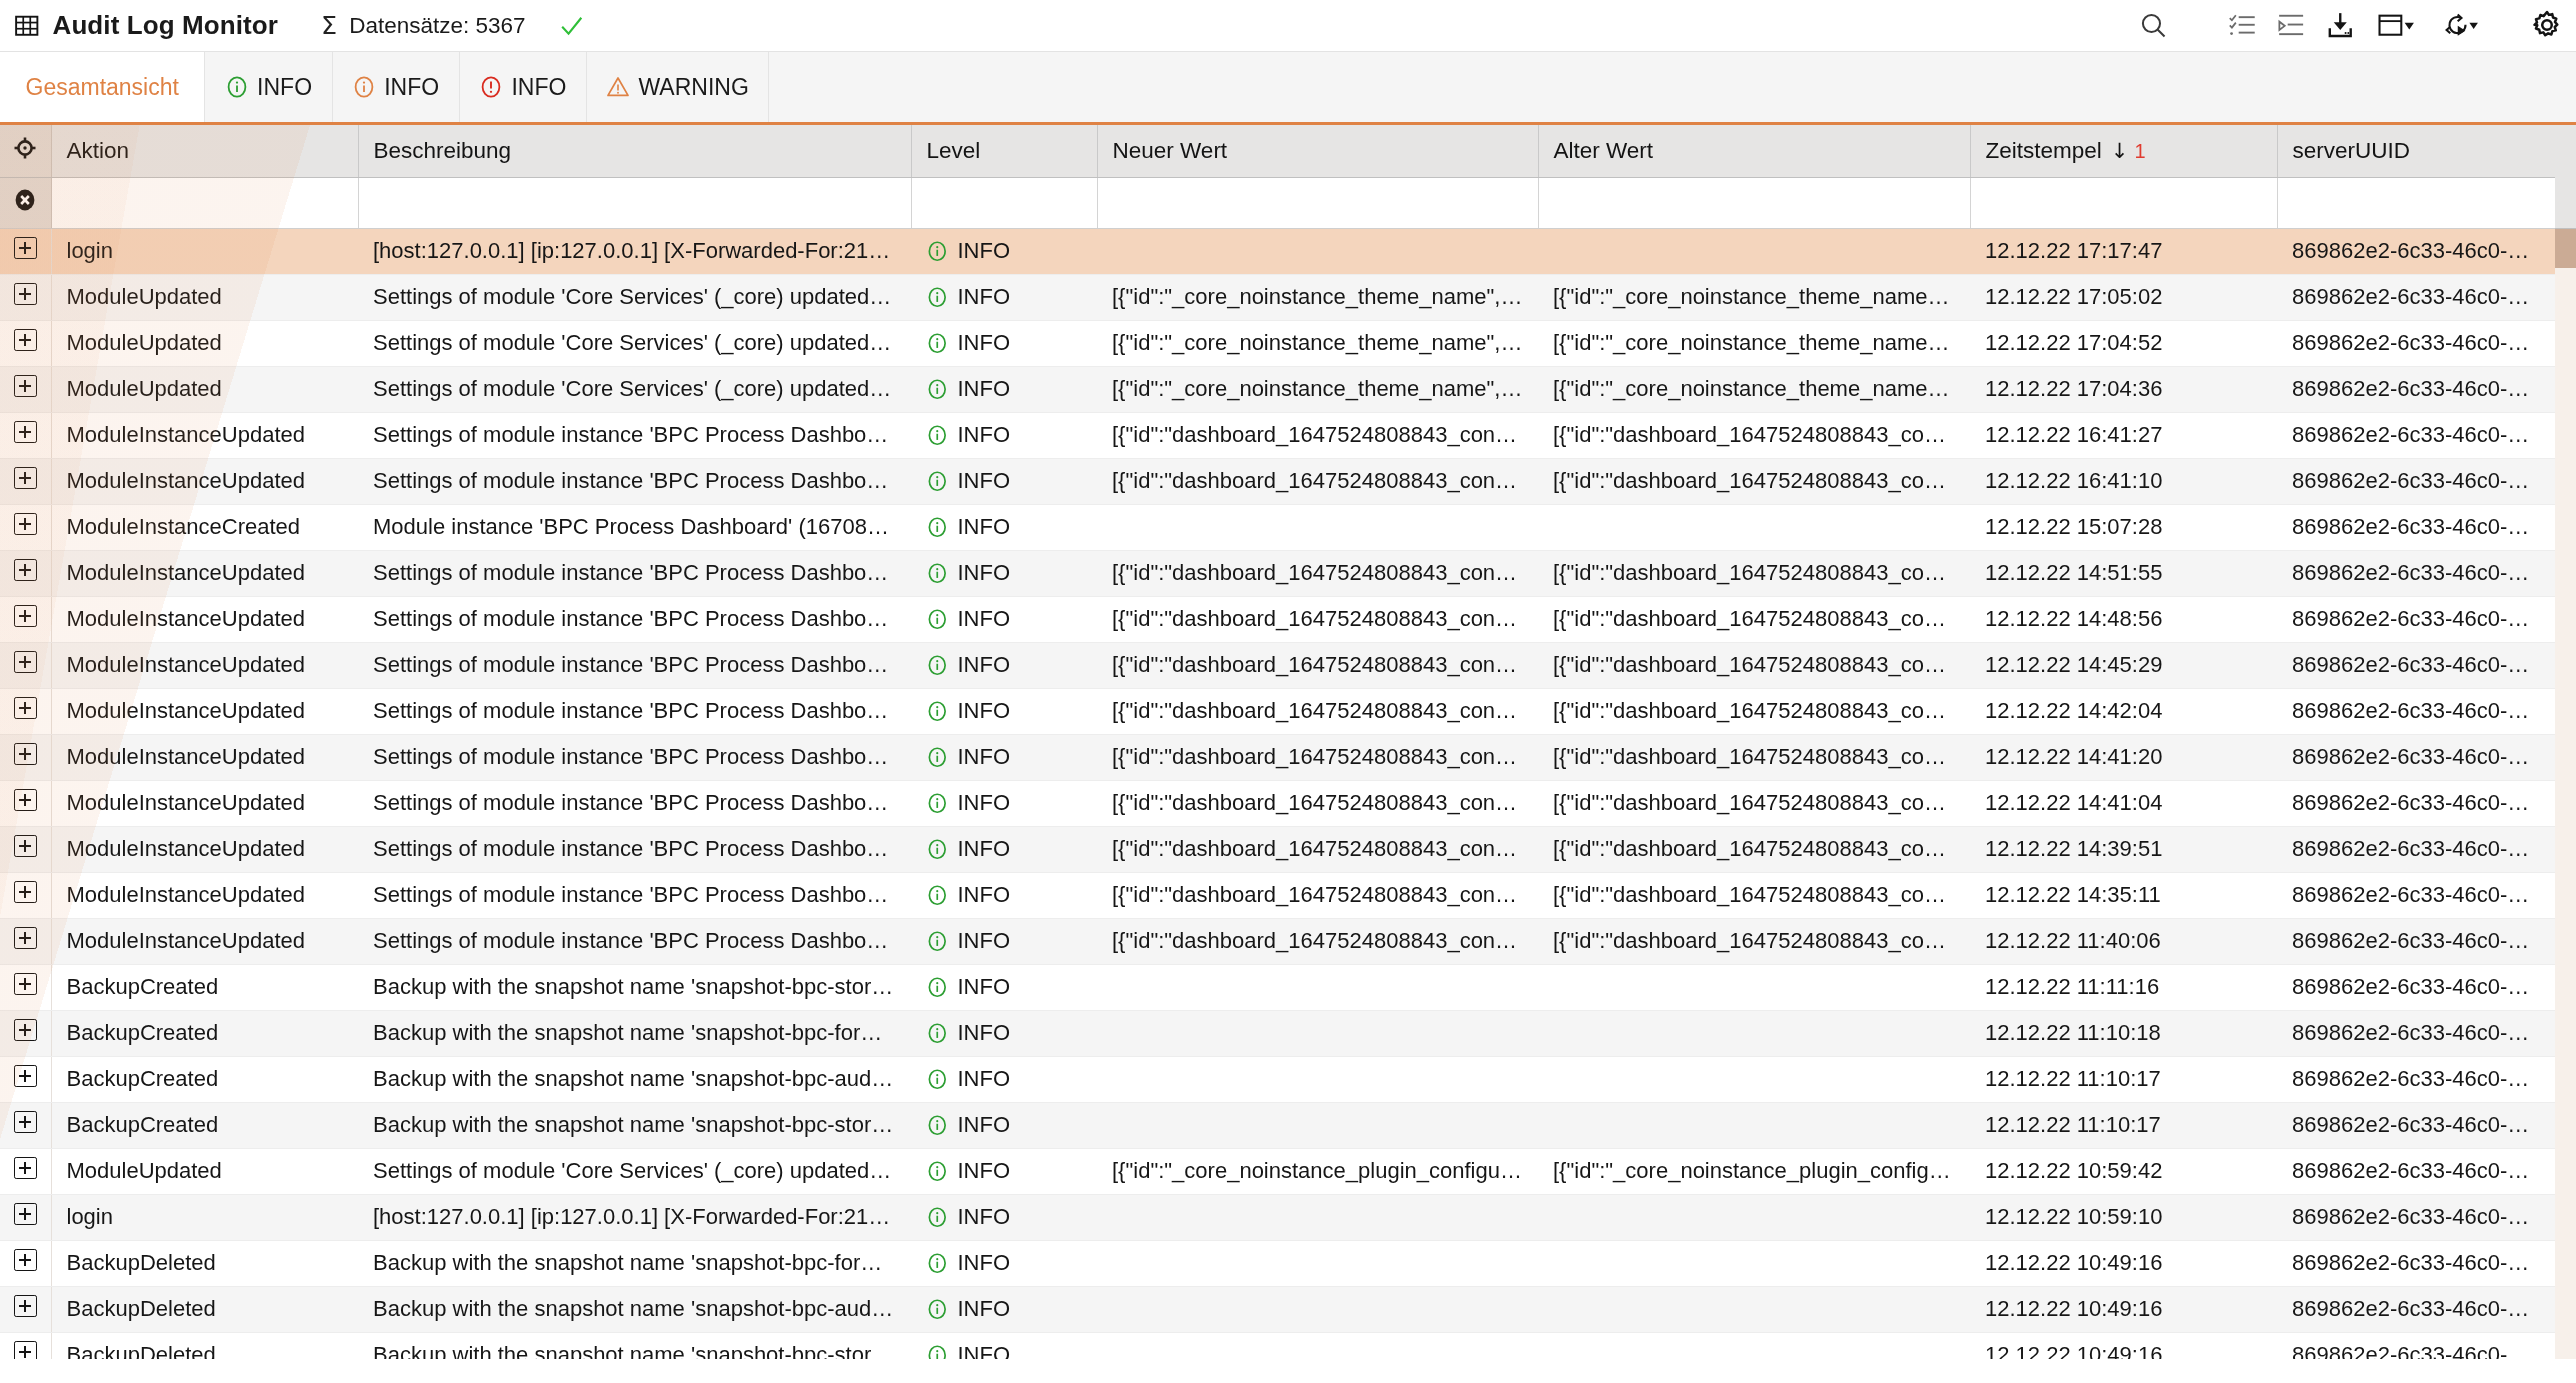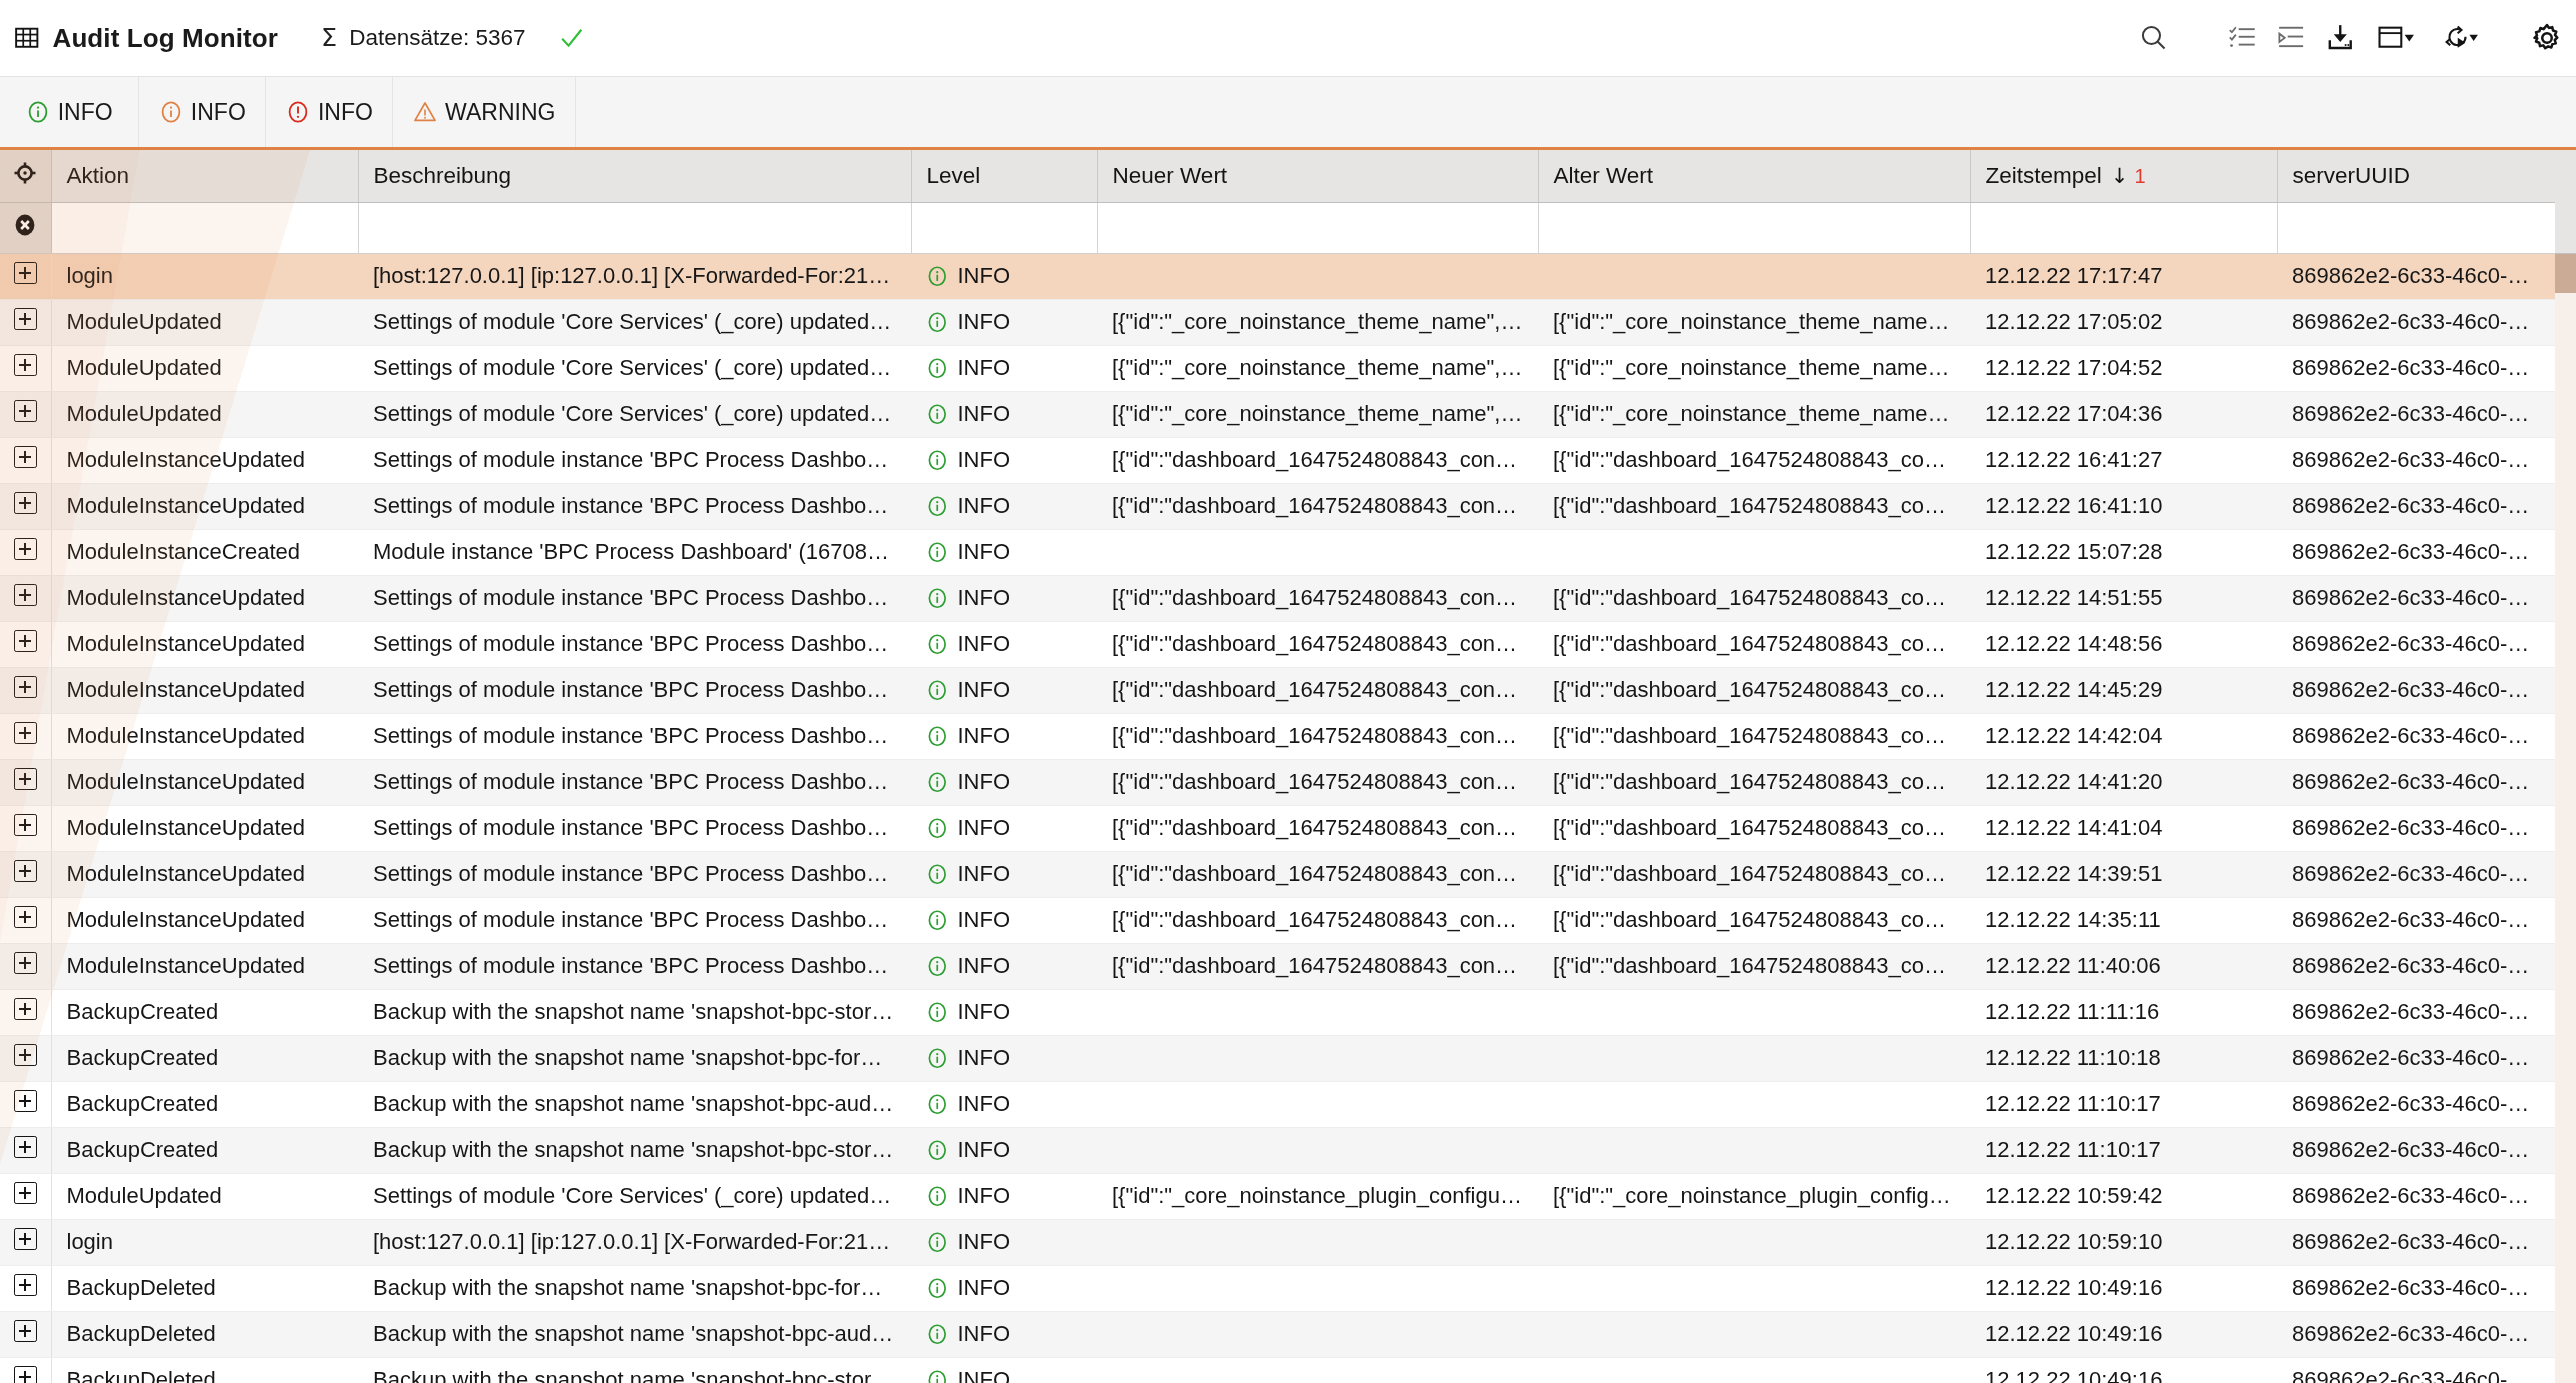--- a/index.html
+++ b/index.html
@@ -8,21 +8,21 @@
     margin: 0; padding: 0;
     width: 2576px; height: 1383px;
     overflow: hidden;
     background: #ffffff;
     font-family: "Liberation Sans", sans-serif;
   }
 
   
   .topbar {
     position: relative;
-    height: 77px;
+    height: 52px;
     background: #ffffff;
     display: flex;
     align-items: center;
     padding: 0 0 0 13.5px;
     border-bottom: 0.7px solid #e3e3e3;
   }
   .topbar-left { display: flex; align-items: center; gap: 0; }
   .grid-icon { width: 25.5px; height: 25.5px; margin-right: 13.5px; flex: none; }
   .app-title {
     font-size: 26px;
@@ -302,20 +302,23 @@
     <div class="gear-zone">
       <svg viewBox="0 0 24 24" width="30" height="30">
         <path d="M12 8.2a3.8 3.8 0 1 0 0 7.6 3.8 3.8 0 0 0 0-7.6z" fill="none" stroke="#141414" stroke-width="2"></path>
         <path d="M12 1.6l1.5 2.3 2.7-.6.6 2.7 2.6 1-1 2.6 1.8 2.1-2 1.9.8 2.7-2.7.6-.8 2.7-2.6-.9-2.3 1.5-1.5-2.3-2.7.6-.6-2.7-2.6-1 1-2.6L2 11.9l2-1.9-.8-2.7 2.7-.6.8-2.7 2.6.9z" fill="none" stroke="#141414" stroke-width="2" stroke-linejoin="round"></path>
       </svg>
     </div>
   </div>
 </div>
 
 <div class="tabbar">
+  <div class="tab active">
+    <span>Gesamtansicht</span>
+  </div>
   <div class="tab">
     <span class="tab-icon">
       <svg viewBox="0 0 24 24" width="24" height="24">
         <ellipse cx="12" cy="12" rx="8.4" ry="9.6" fill="none" stroke="#2c9e32" stroke-width="1.8"></ellipse>
         <circle cx="12" cy="7.6" r="1.15" fill="#2c9e32"></circle>
         <line x1="12" y1="10.4" x2="12" y2="17" stroke="#2c9e32" stroke-width="1.8"></line>
       </svg>
     </span>
     <span>INFO</span>
   </div>

